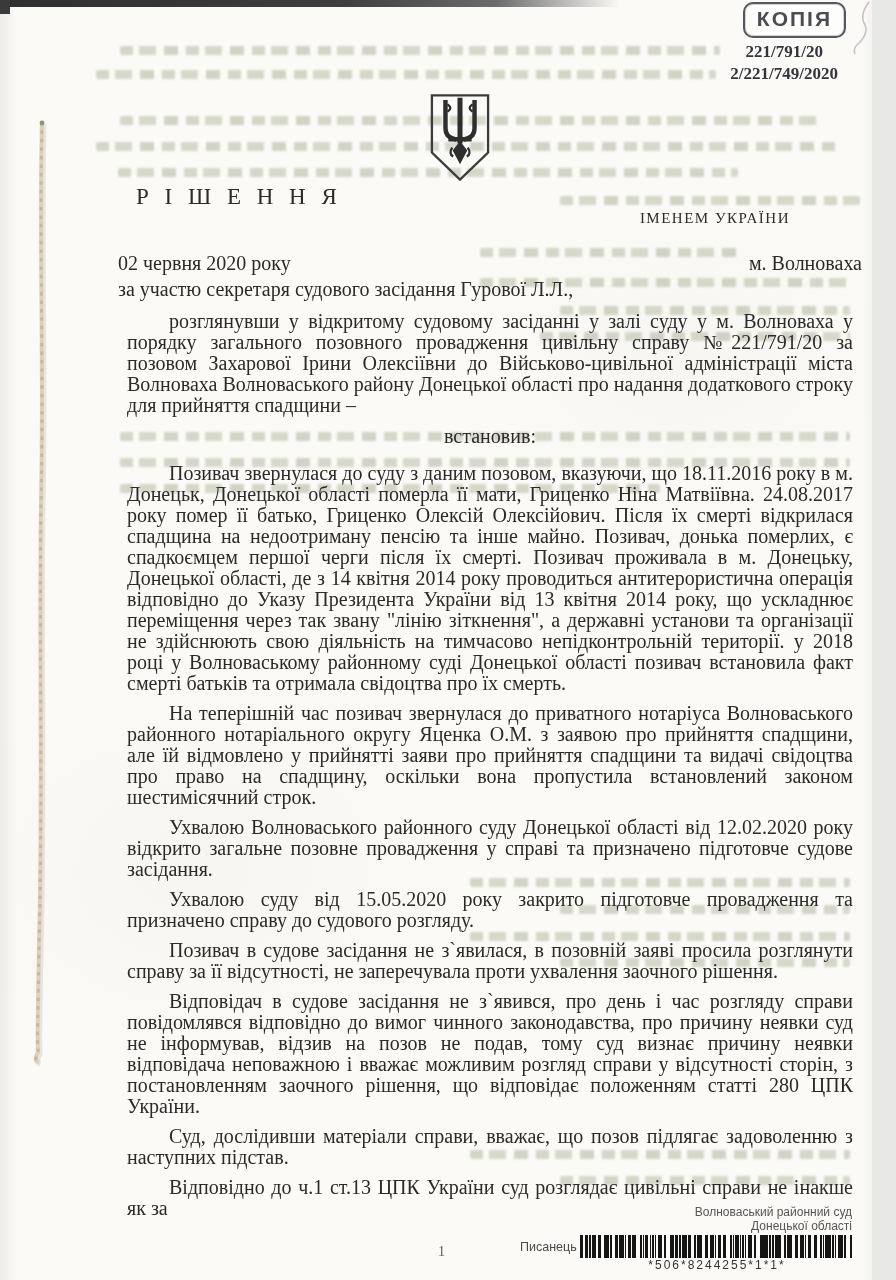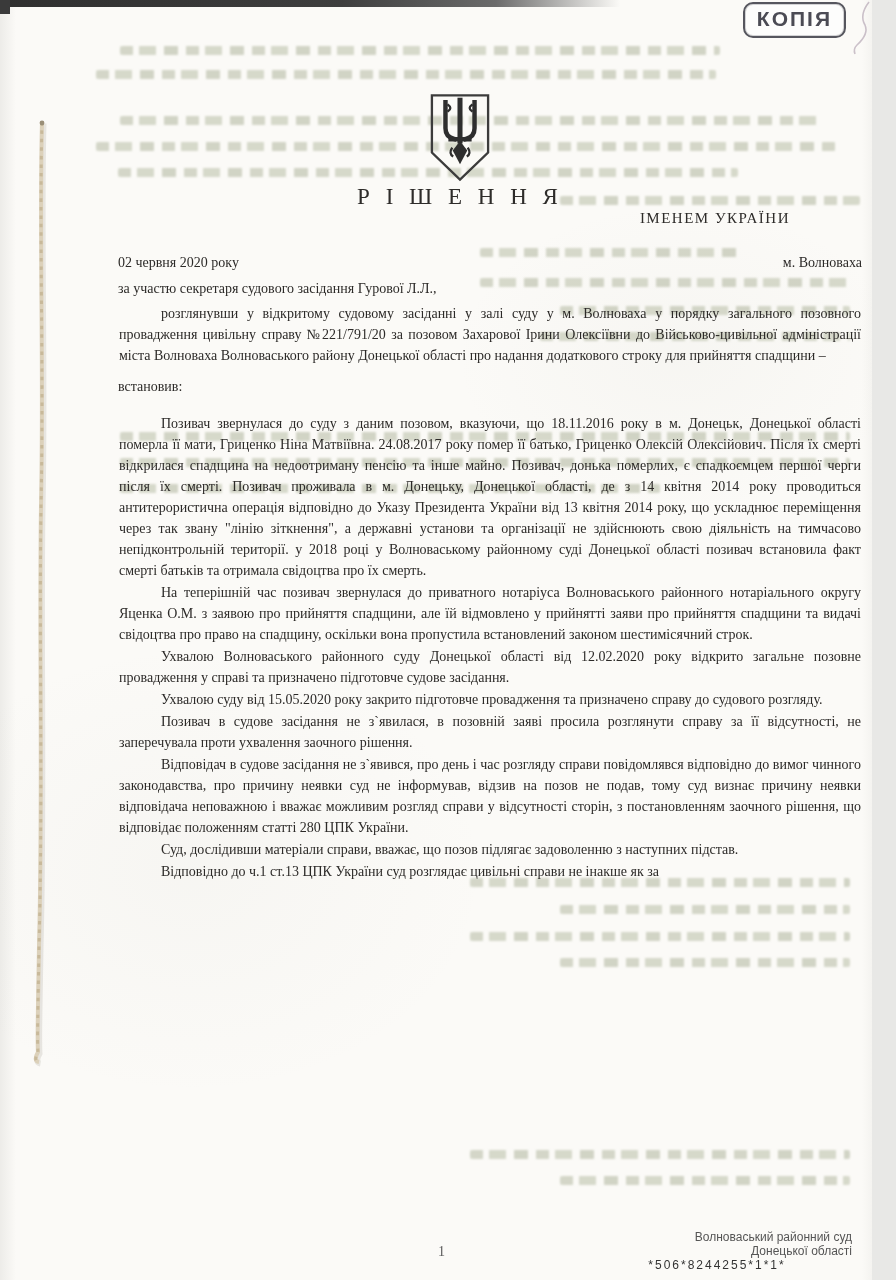--- a/index.html
+++ b/index.html
@@ -20,31 +20,31 @@
   .copy-stamp{position:absolute;top:2px;right:26px;border:2.5px solid #56565e;border-radius:10px;
     padding:3px 12px 5px;box-shadow:0 0 0 1px rgba(86,86,94,.25) inset;background:rgba(255,255,255,.6);}
   .copy-stamp span{font-family:"Liberation Sans",sans-serif;font-weight:bold;font-size:21px;
     letter-spacing:2px;color:#4b4b54;}
   .case-numbers{position:absolute;top:41px;right:34px;text-align:center;font-weight:bold;
     font-size:17px;line-height:22px;color:#33343c;}
 
   .pen-mark{position:absolute;top:0;right:0;width:34px;height:64px;opacity:.65;}
 
   .emblem{position:absolute;left:429px;top:92px;width:62px;height:92px;}
-  .doc-title{position:absolute;left:130px;top:184px;width:660px;text-align:center;
+  .doc-title{position:absolute;left:136px;top:184px;width:660px;
     font-size:23px;letter-spacing:5px;color:#2e2c2a;}
   .doc-subtitle{position:absolute;left:130px;top:210px;width:660px;text-align:right;
     font-size:15px;letter-spacing:1.5px;color:#2e2c2a;}
 
-  .text-block{position:absolute;left:118px;top:250px;width:744px;font-size:14px;
+  .text-block{position:absolute;left:118px;top:250px;width:744px;font-size:20px;
     line-height:21px;text-align:justify;}
   .intro-line{line-height:26px;text-align:left;}
   .date-row{display:flex;justify-content:space-between;line-height:26px;}
-  .para{text-indent:42px;margin:1px;}
-  .established{text-indent:0;margin:10px 0 16px;}
+  .para{text-indent:42px;margin:9px;}
+  .established{text-align:center;text-indent:0;margin:10px 0 16px;}
 
   .thread{position:absolute;left:28px;top:116px;width:26px;height:970px;}
 
   .bl{position:absolute;height:9px;filter:blur(1.1px);opacity:.5;border-radius:2px;
     background:repeating-linear-gradient(90deg,#aeb49b 0 13px,transparent 13px 19px,
       #b3b99f 19px 36px,transparent 36px 44px,#a9af95 44px 58px,transparent 58px 66px);}
 
   .footer-stamp{position:absolute;right:20px;bottom:8px;width:332px;
     font-family:"Liberation Sans",sans-serif;font-size:12px;color:#4a4a4a;}
   .stamp-court{text-align:right;margin-left:62px;line-height:14px;color:#555;}
@@ -98,20 +98,24 @@
   </svg>
 
   <svg class="pen-mark" viewBox="0 0 34 64">
     <path d="M31 2 q-10 13 -4 23 q4 9 -8 20 q-4 4 -2 9" fill="none" stroke="#b2a3b2" stroke-width="1.6"></path>
   </svg>
 
   <div class="copy-stamp">
     <span>КОПІЯ</span>
   </div>
 
+  <div class="case-numbers">
+    <div>221/791/20</div>
+    <div>2/221/749/2020</div>
+  </div>
 
   <svg class="emblem" viewBox="0 0 64 94">
     <path d="M3 3 H61 V62 L32 90 L3 62 Z" fill="none" stroke="#3c3c3c" stroke-width="2.4"></path>
     <g fill="none" stroke="#2e2e2e" stroke-linecap="square">
       <path d="M17 10 V37 q0 9 9 11" stroke-width="4.6"></path>
       <path d="M47 10 V37 q0 9 -9 11" stroke-width="4.6"></path>
       <path d="M32 8 V50" stroke-width="5.2"></path>
       <path d="M20 13 q4 3 0 6" stroke-width="2.4"></path>
       <path d="M44 13 q-4 3 0 6" stroke-width="2.4"></path>
     </g>
@@ -139,17 +143,21 @@
     <p class="para">Відповідач в судове засідання не з`явився, про день і час розгляду справи повідомлявся відповідно до вимог чинного законодавства, про причину неявки суд не інформував, відзив на позов не подав, тому суд визнає причину неявки відповідача неповажною і вважає можливим розгляд справи у відсутності сторін, з постановленням заочного рішення, що відповідає положенням статті 280 ЦПК України.</p>
     <p class="para">Суд, дослідивши матеріали справи, вважає, що позов підлягає задоволенню з наступних підстав.</p>
     <p class="para">Відповідно до ч.1 ст.13 ЦПК України суд розглядає цивільні справи не інакше як за</p>
   </div>
 
   <div class="footer-stamp">
     <div class="stamp-court">
       <div>Волноваський районний суд</div>
       <div>Донецької області</div>
     </div>
+    <div class="stamp-row">
+      <span class="signer">Писанець</span>
+      <div class="barcode"></div>
+    </div>
     <div class="barcode-text">*506*8244255*1*1*</div>
   </div>
 
   <div class="page-number">1</div>
 </div>
 
 </body></html>

